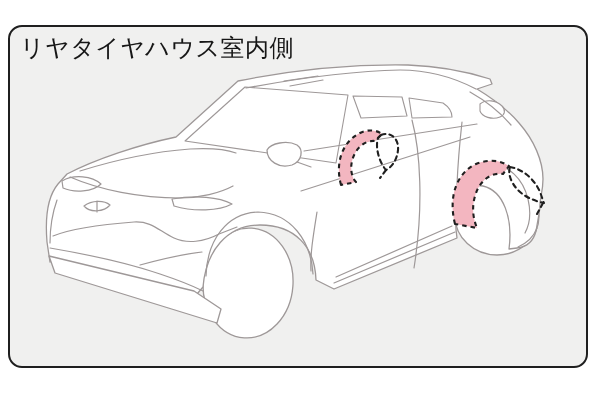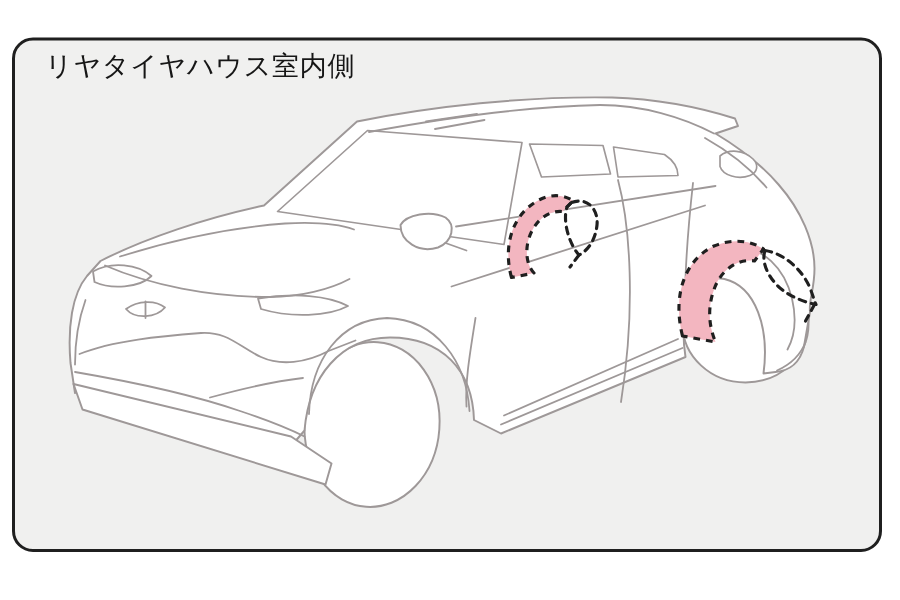--- a/index.html
+++ b/index.html
@@ -16,22 +16,22 @@
   .stage{position:absolute;left:0;top:0;width:600px;height:400px;}
   .panel{
     position:absolute;left:8px;top:25px;width:580px;height:343px;
     background:var(--panel_bg);
     border:2.5px solid var(--panel_border);
     border-radius:14px;
     box-sizing:border-box;
   }
   .car-svg{position:absolute;left:0;top:0;width:600px;height:400px;}
   .title{
-    position:absolute;left:30px;top:34px;
-    font-size:18px;line-height:1.2;letter-spacing:0.5px;
+    position:absolute;left:20px;top:34px;
+    font-size:24px;line-height:1.2;letter-spacing:0.5px;
     color:var(--text);font-weight:500;
   }
   .cb{fill:var(--body_fill);stroke:var(--line);stroke-width:1.3;stroke-linejoin:round;}
   .cw{fill:var(--body_fill);stroke:var(--line);stroke-width:1.1;stroke-linejoin:round;}
   .cl{fill:none;stroke:var(--line);stroke-width:1.2;stroke-linecap:round;stroke-linejoin:round;}
   .hl{fill:var(--highlight);stroke:var(--dash);stroke-width:2.1;stroke-dasharray:4.5 4;stroke-linejoin:round;}
   .hd{fill:none;stroke:var(--dash);stroke-width:2.1;stroke-dasharray:4.5 4;stroke-linecap:round;stroke-linejoin:round;}
 </style>
 </head>
 <body>

